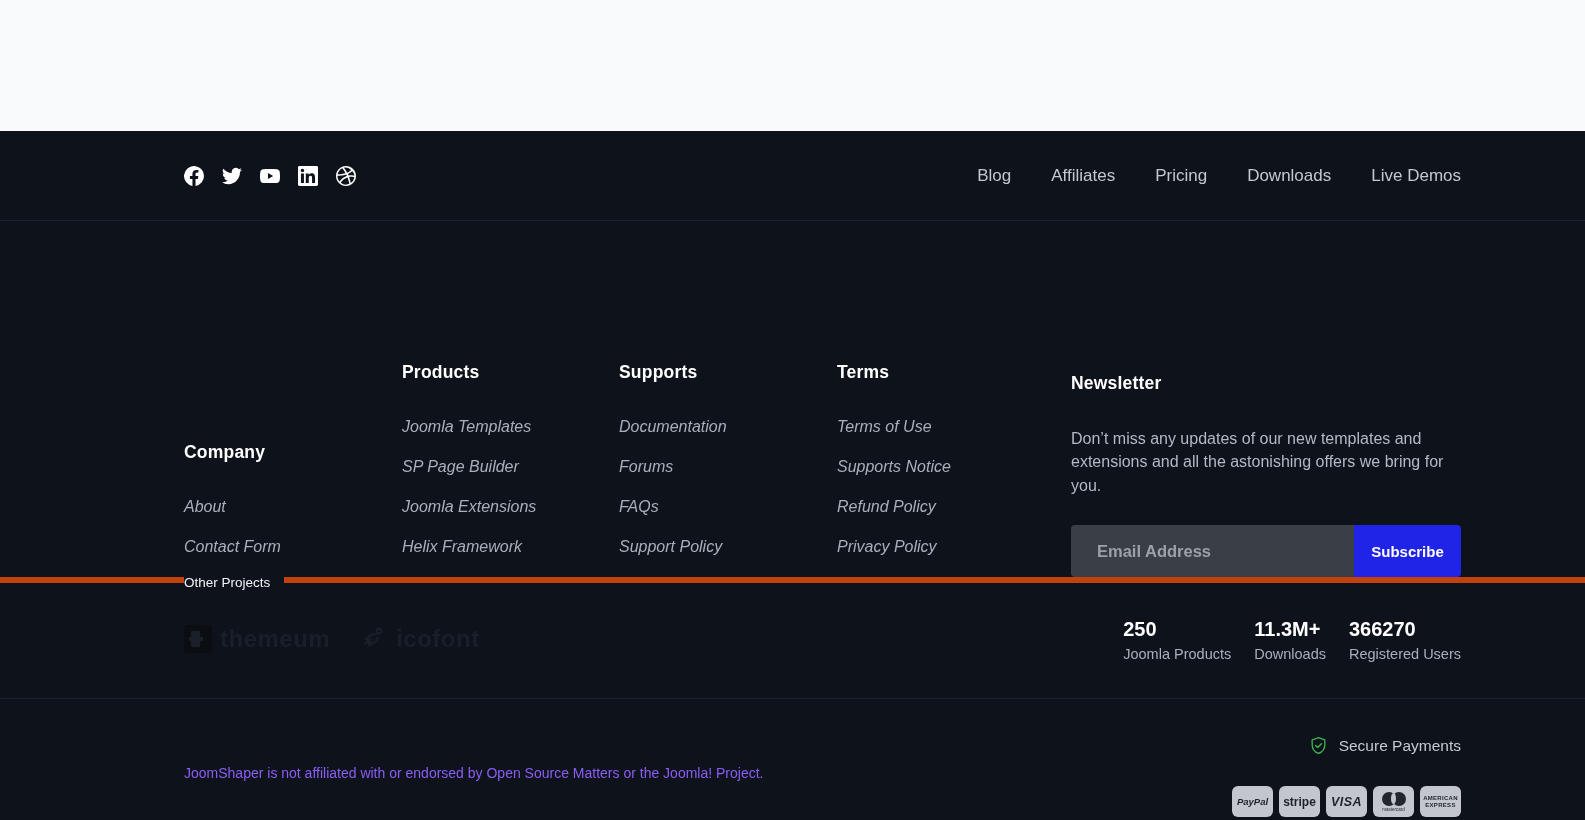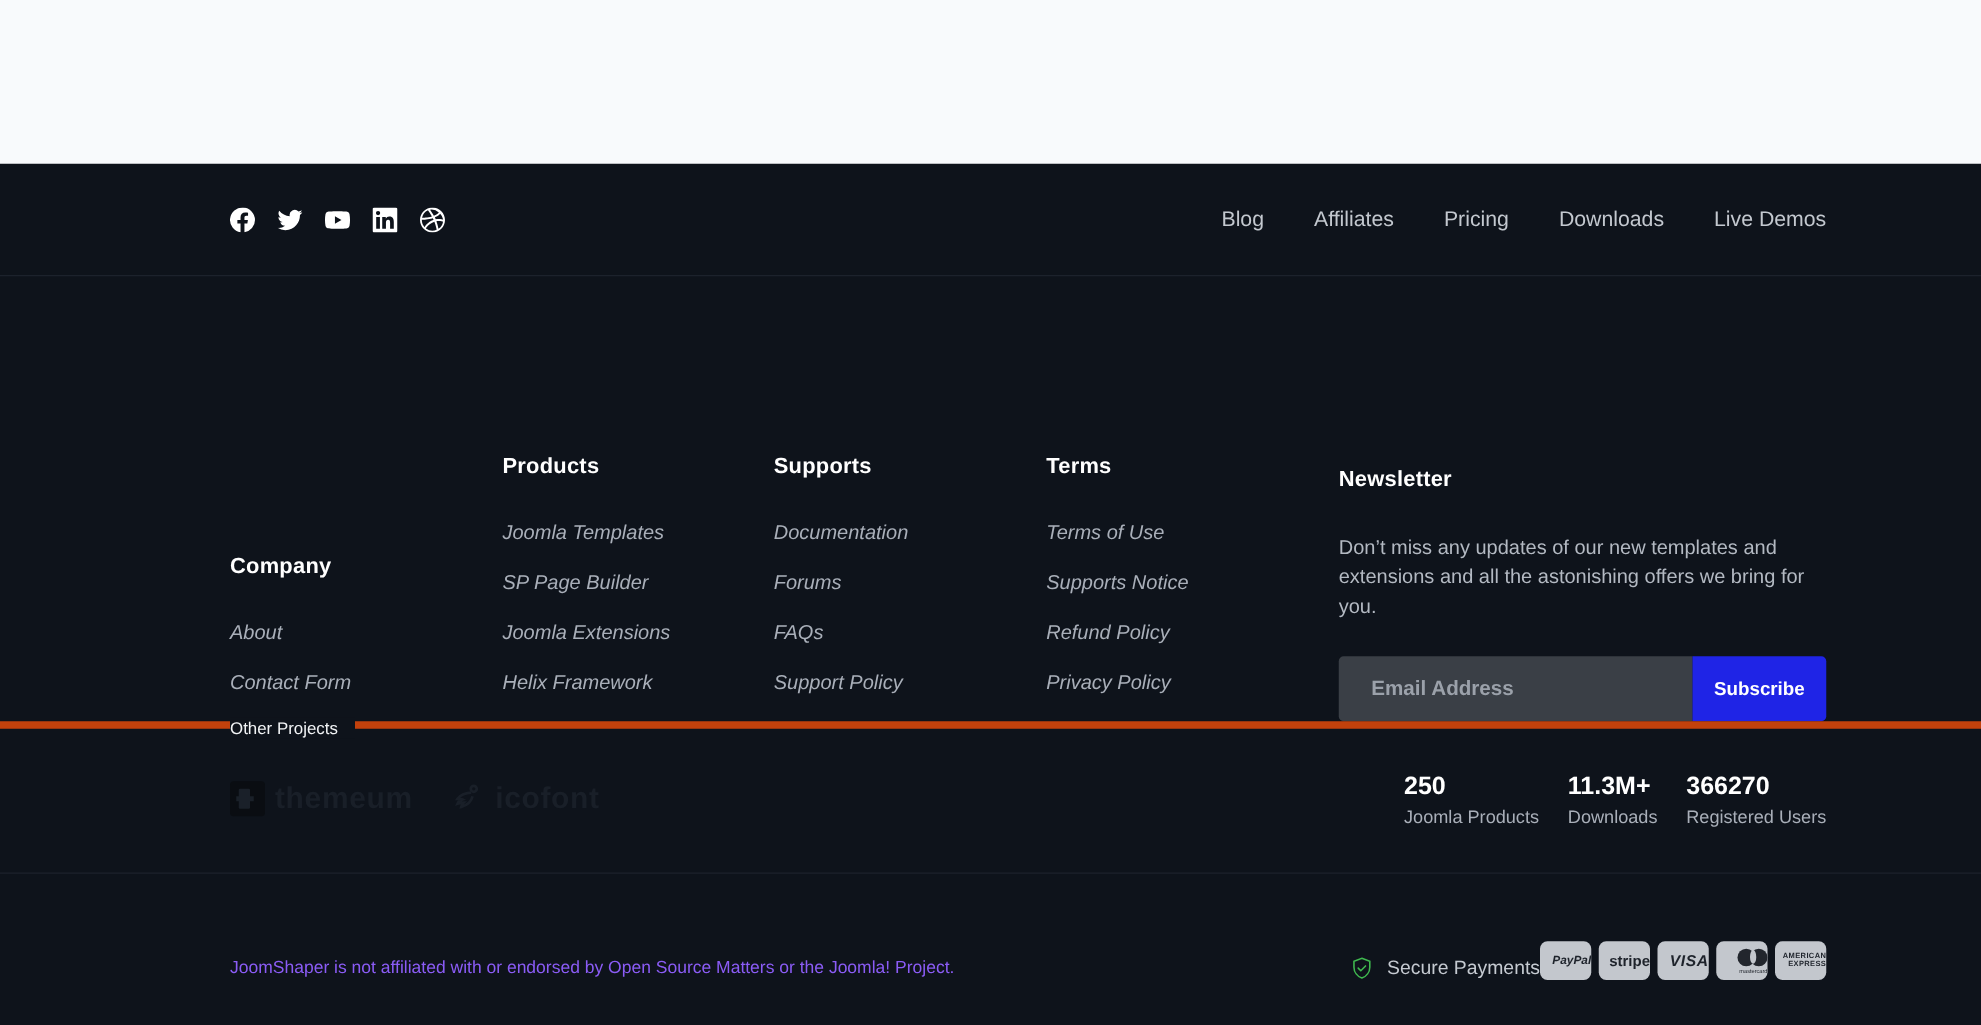--- a/index.html
+++ b/index.html
@@ -59,27 +59,27 @@
   .stat-value { color:#ffffff; font-size:20px; font-weight:700; line-height:24px; }
   .stat-label { color:#a9afb9; font-size:14.5px; margin-top:5px; }
 
   .band-bottom-space { height:37px; }
 
   
   .bottom { display:flex; justify-content:space-between; padding-top:37px; }
   .copyright { color:#eceef1; font-size:17px; font-weight:500; }
   .disclaimer { margin-top:29px; color:#8b5cf6; font-size:14px; }
 
-  .bottom-right { display:flex; flex-direction:row; align-items:flex-end; }
+  .bottom-right { display:flex; flex-direction:column; align-items:flex-end; }
   .secure { display:flex; align-items:center; gap:11px; }
   .secure svg { width:19px; height:19px; }
   .secure-text { color:#c5cad1; font-size:15.5px; }
   .chips { display:flex; gap:6px; margin-top:17px; }
   .chip { width:41px; height:31px; background:#c3c7cd; border-radius:6px; display:flex;
-          flex-direction:column; align-items:flex-end; justify-content:center; color:#1e232b; overflow:hidden; }
+          flex-direction:column; align-items:center; justify-content:center; color:#1e232b; overflow:hidden;margin-top:14px; }
   .chip-paypal span { font-size:9.5px; font-weight:700; font-style:italic; }
   .chip-stripe span { font-size:12px; font-weight:700; }
   .chip-visa span  { font-size:12.5px; font-weight:800; font-style:italic; letter-spacing:.5px; }
   .mc-circles { position:relative; width:24px; height:14px; }
   .mc-circles i { position:absolute; top:0; width:14px; height:14px; border-radius:50%; background:#22262d; }
   .mc-circles i.l { left:0; } .mc-circles i.r { right:0; }
   .mc-circles i.lens { left:9.5px; top:1.5px; width:5px; height:11px; border-radius:50%; background:#c3c7cd; }
   .chip-mc .mc-label { font-size:4.5px; margin-top:1px; color:#22262d; }
   .chip-amex span { display:block; font-size:6px; font-weight:800; line-height:7px; letter-spacing:.3px; text-align:center; }
 </style>

